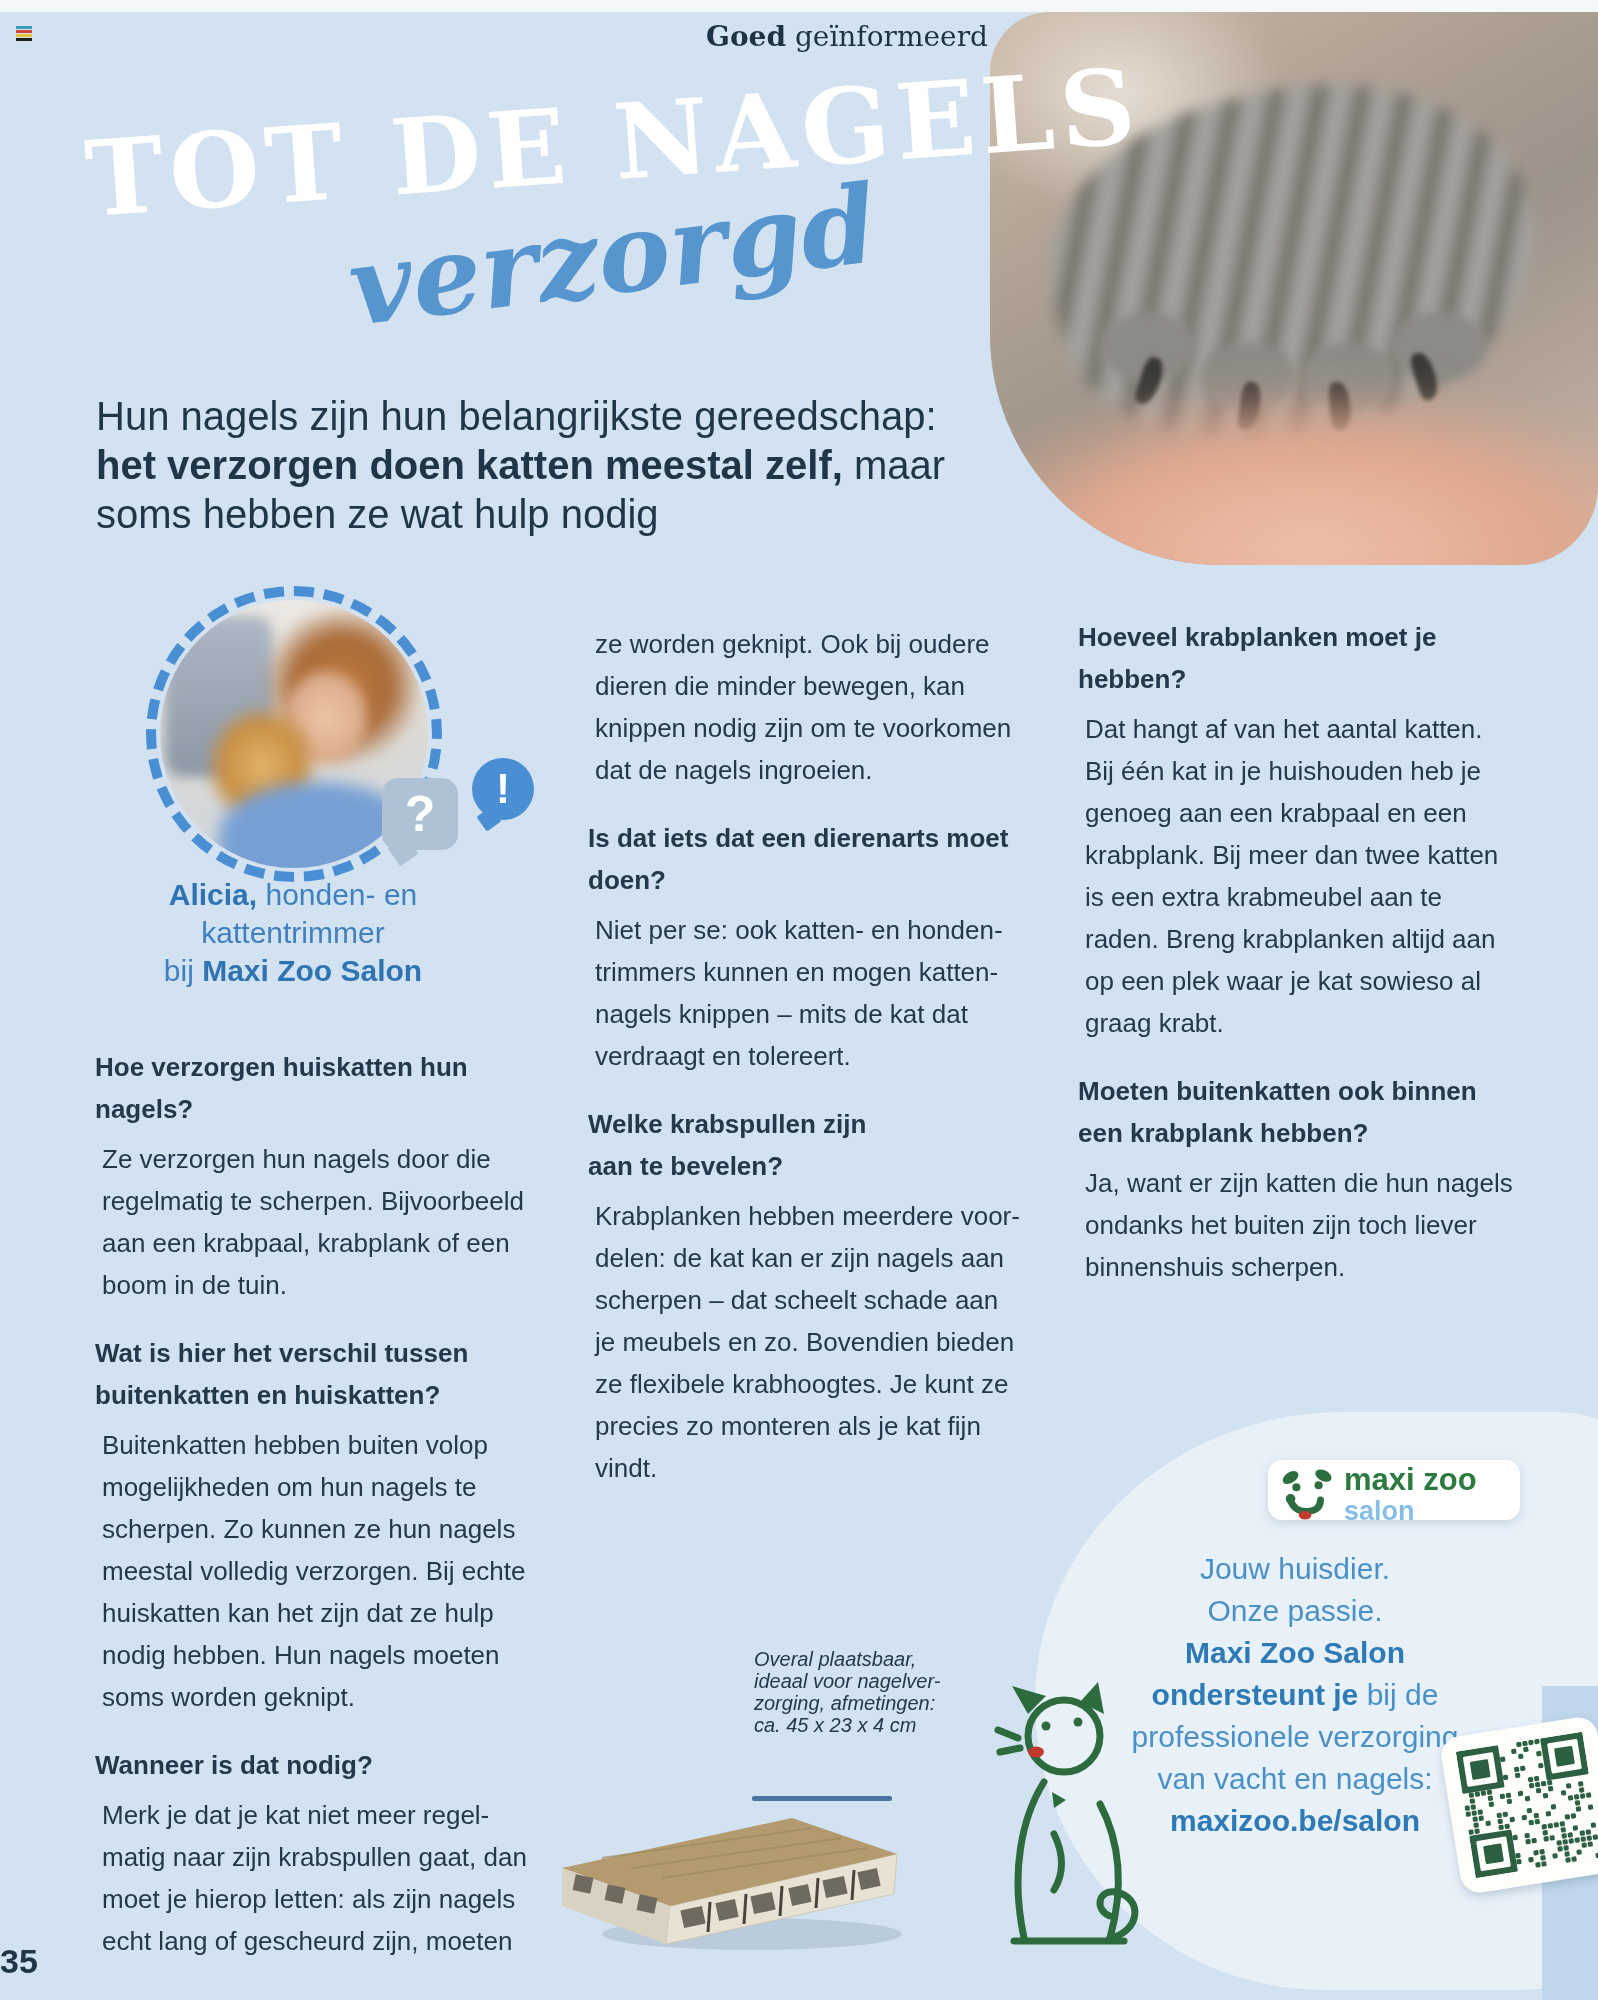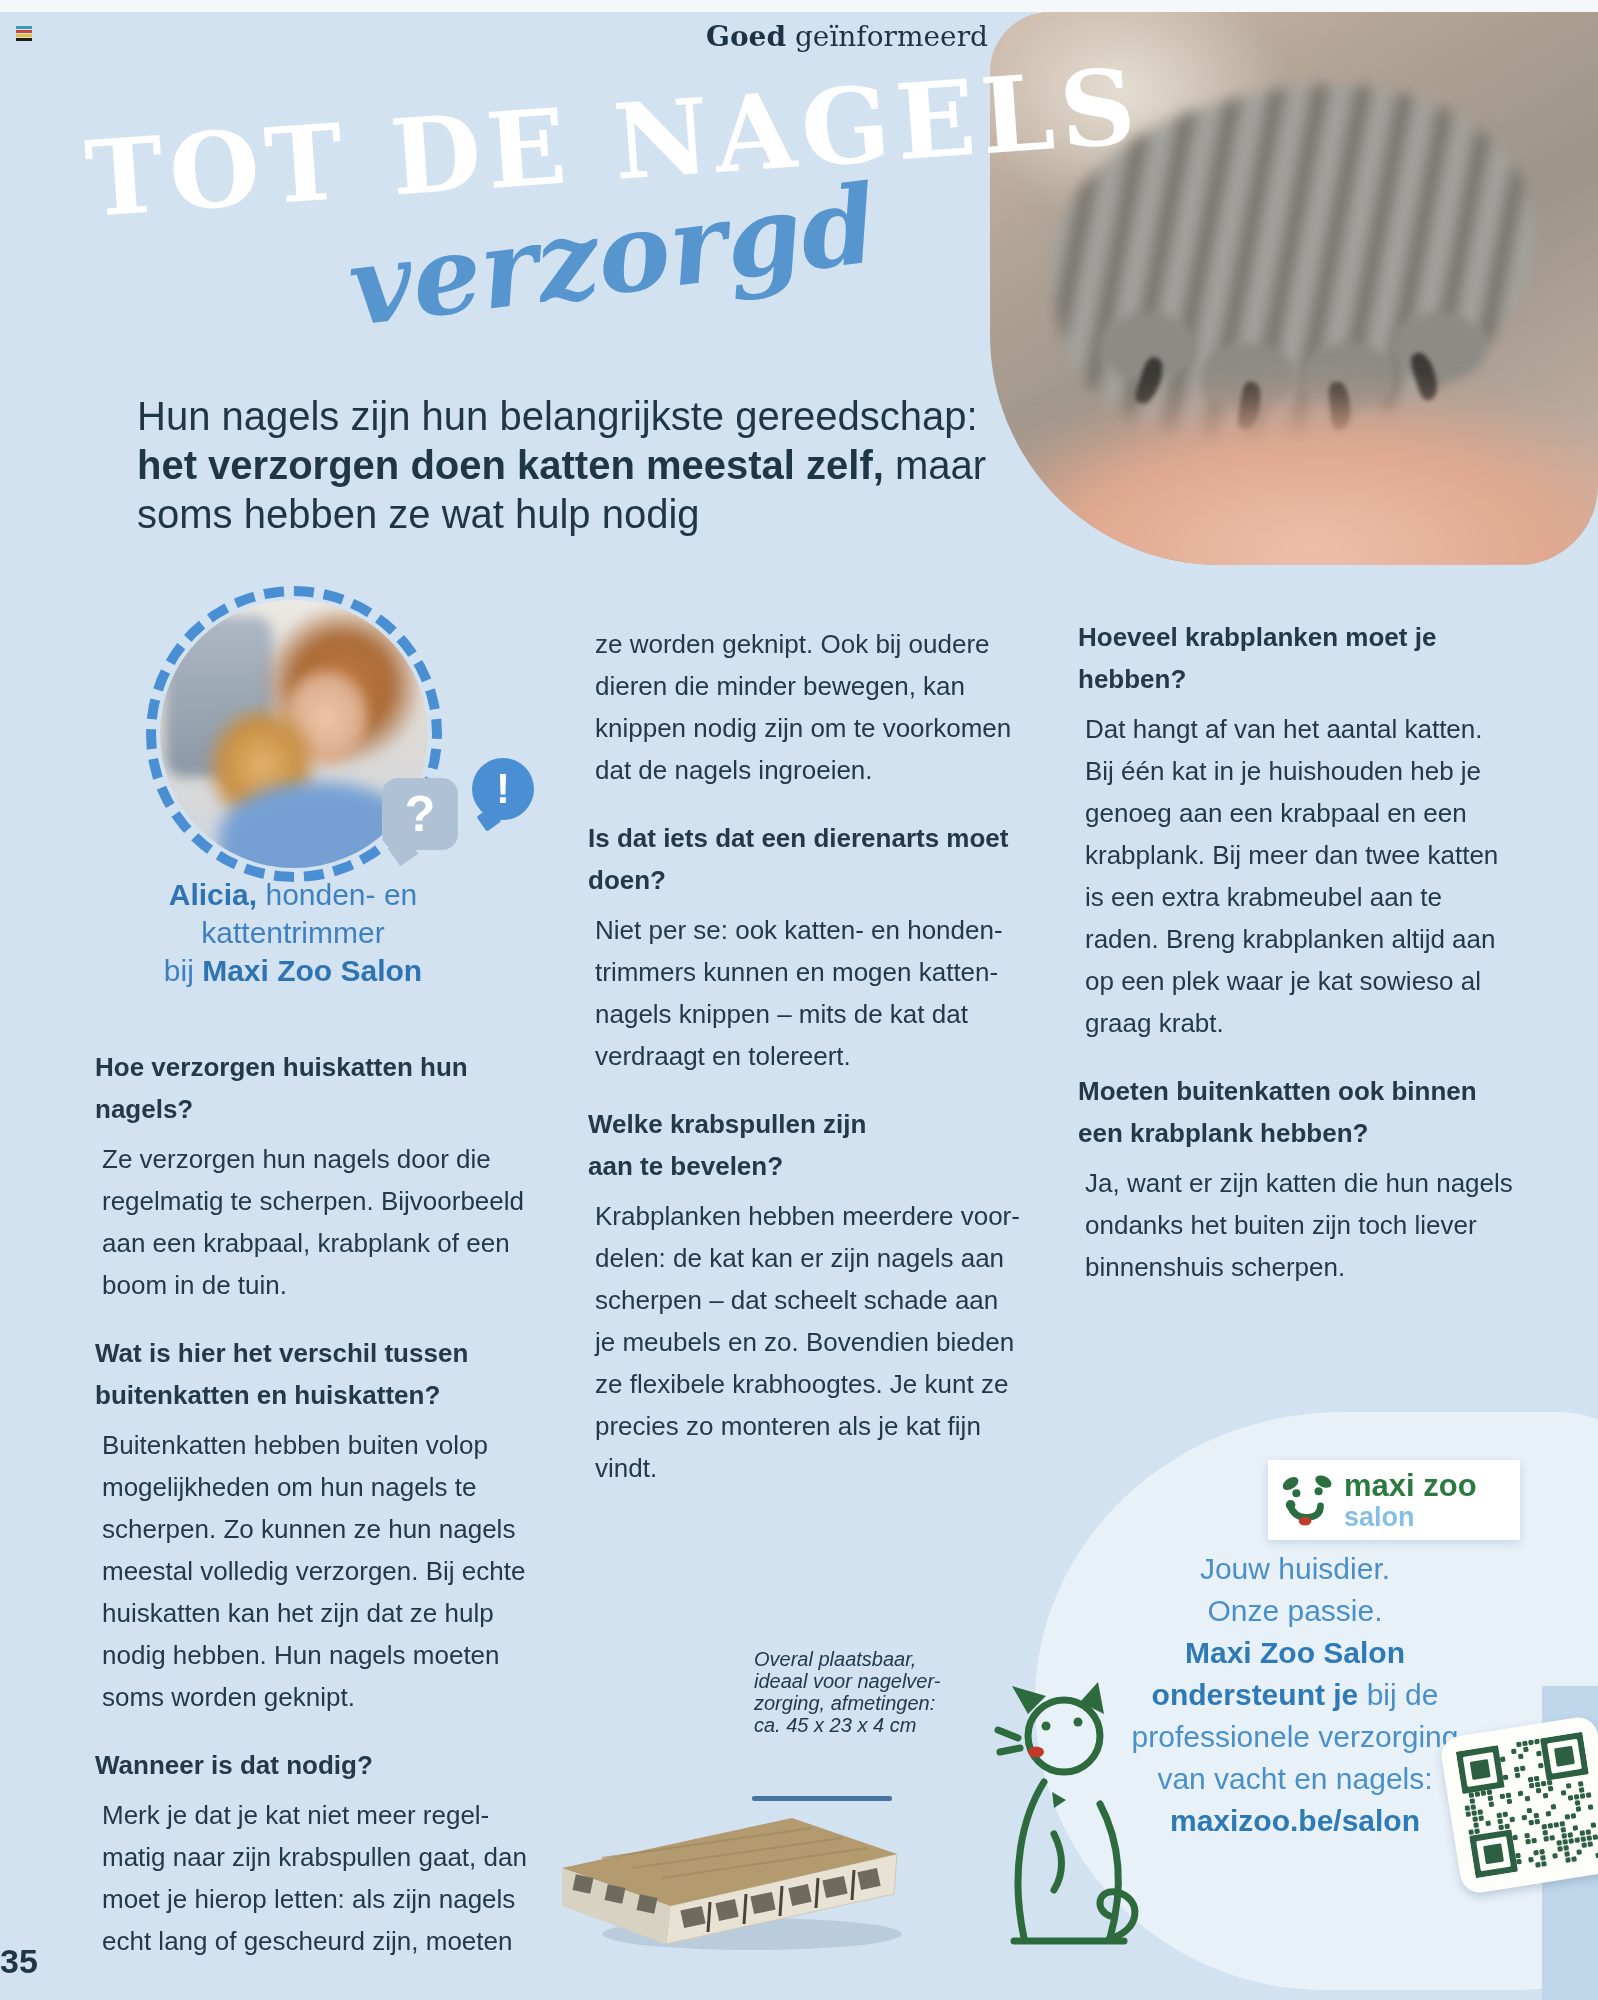--- a/index.html
+++ b/index.html
@@ -30,21 +30,21 @@
   .paw-photo .claw{width:20px;height:48px;border-radius:40% 60% 70% 30%;background:#3b3a37;filter:blur(2px);}
   .paw-photo .glare{left:-6%;top:-8%;width:55%;height:45%;border-radius:50%;
              background:radial-gradient(closest-side,rgba(236,229,219,.9),rgba(236,229,219,0));filter:blur(10px);}
 
   .title-main{left:86px;top:118px;width:1100px;font-family:"DejaVu Serif",serif;font-weight:bold;
               font-size:104px;letter-spacing:6px;color:#ffffff;transform:rotate(-4deg);
               transform-origin:left center;white-space:nowrap;}
   .title-script{left:348px;top:192px;font-family:"DejaVu Serif",serif;font-style:italic;font-weight:bold;
               font-size:108px;color:#5695ce;transform:rotate(-7deg);white-space:nowrap;}
 
-  .intro{left:96px;top:392px;width:950px;font-size:40px;line-height:49px;color:#1f3548;margin-left:41px;}
+  .intro{left:96px;top:392px;width:950px;font-size:40px;line-height:49px;color:#1f3548;}
   .intro b{font-weight:bold;}
 
   .expert-photo{left:146px;top:586px;width:296px;height:296px;border-radius:50%;
                 border:10px dashed #4a8fd3;box-sizing:border-box;}
   .expert-photo .fill{position:absolute;inset:4px;border-radius:50%;overflow:hidden;
                 background:linear-gradient(180deg,#ece9e4 0%,#dfdbd5 45%,#cfd6de 100%);}
   .fill div{position:absolute;}
   .ph-shelf{left:2%;top:6%;width:40%;height:60%;border-radius:14%;filter:blur(6px);
             background:linear-gradient(180deg,#aeb8c4,#8c98a6);}
   .ph-hair{right:2%;top:2%;width:60%;height:60%;filter:blur(6px);
@@ -79,22 +79,22 @@
   .product-name{font-weight:bold;font-size:24px;line-height:29px;}
   .product-desc{font-size:20px;line-height:22px;margin-top:12px;font-style:italic;}
   .product-rule{left:752px;top:1796px;width:140px;height:5px;background:#47749e;border-radius:2px;}
 
   .krabplank{left:562px;top:1806px;width:345px;height:152px;}
 
   .promo-blob{left:1035px;top:1412px;width:640px;height:578px;background:#e9f1f9;opacity:.92;
               border-radius:320px 120px 160px 300px / 300px 140px 160px 300px;}
   .right-band{left:1542px;top:1686px;width:56px;height:314px;background:#c0d6ea;}
 
-  .logo-card{left:1268px;top:1460px;width:252px;height:80px;background:#ffffff;border-radius:2px;
-             box-shadow:0 3px 8px rgba(100,130,160,.25);display:flex;align-items:center;padding:4px 10px;
+  .logo-card{left:1268px;top:1460px;width:252px;height:60px;background:#ffffff;border-radius:14px;
+             box-shadow:0 3px 8px rgba(100,130,160,.25);display:flex;padding:4px 10px;
              box-sizing:border-box;gap:8px;}
   .logo-words{display:flex;flex-direction:column;line-height:1;}
   .logo-maxizoo{font-weight:bold;font-size:31px;color:#2c7a3f;letter-spacing:0px;}
   .logo-salon{font-weight:bold;font-size:27px;color:#85bfe5;margin-top:3px;}
 
   .promo-text{left:1080px;top:1548px;width:430px;text-align:center;font-size:30px;line-height:42px;
               color:#4a90c8;}
   .promo-text .bld{font-weight:bold;color:#2e7ab6;}
   .promo-link{font-weight:bold;color:#2e7ab6;text-decoration:none;}
 

